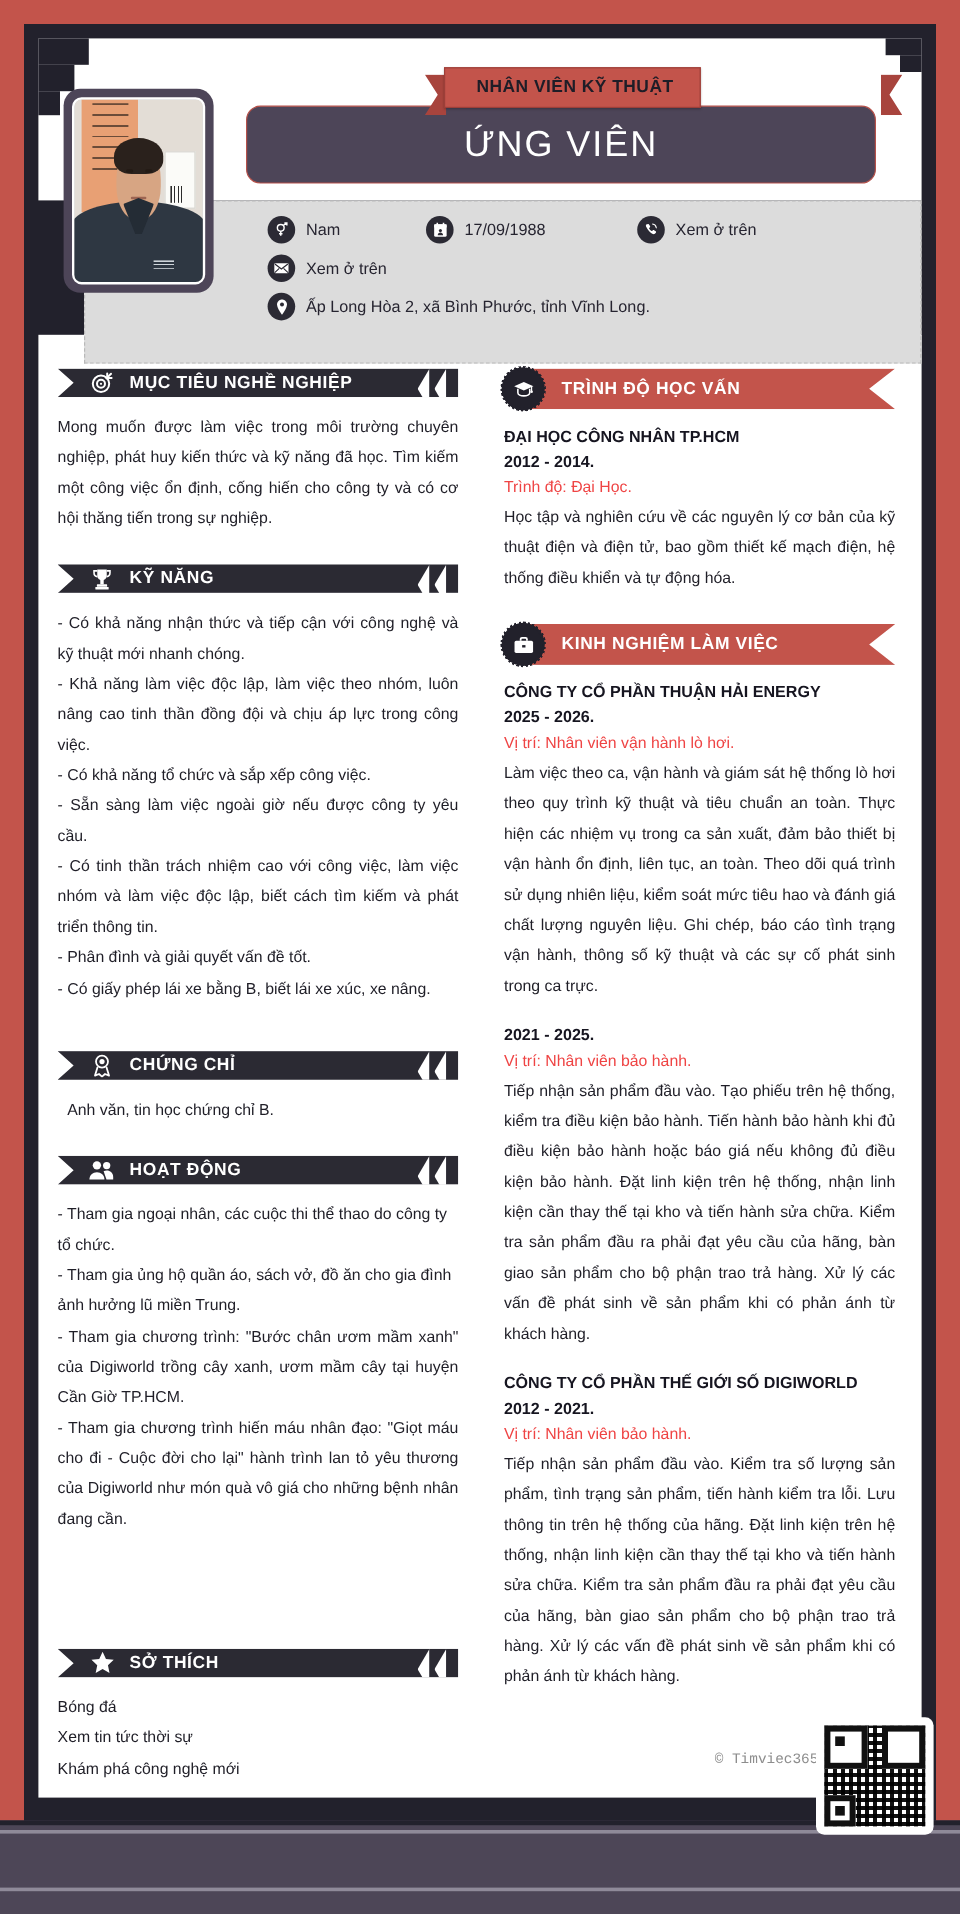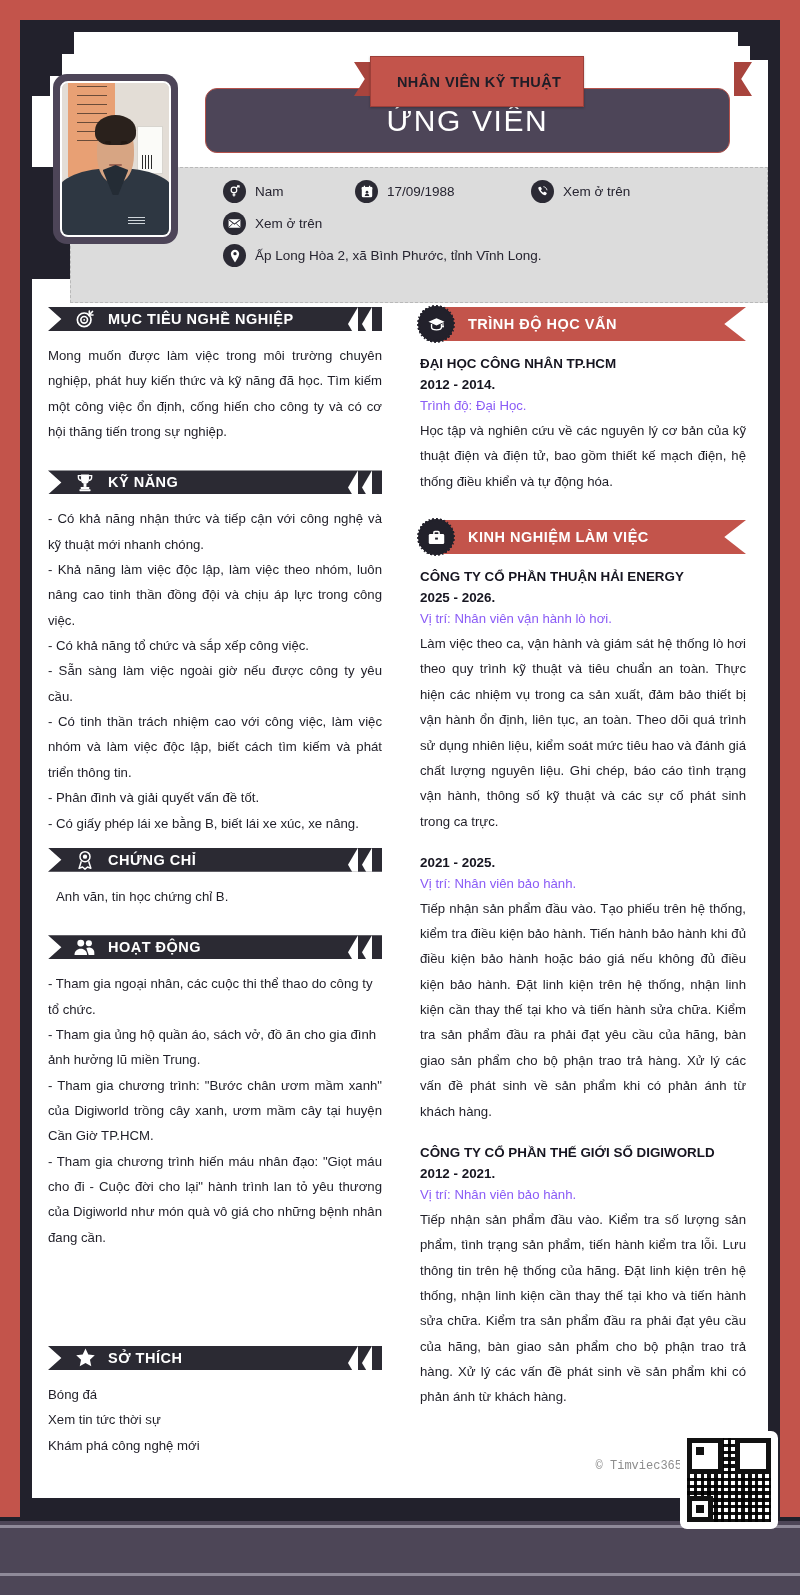--- a/index.html
+++ b/index.html
@@ -96,21 +96,21 @@
   .ph-eye-l { position:absolute; left:40%; top:38%; width:6%; height:2.2%; background:#231a14; border-radius:2px; }
   .ph-eye-r { position:absolute; left:55%; top:38%; width:6%; height:2.2%; background:#231a14; border-radius:2px; }
   .ph-mouth { position:absolute; left:44%; top:53%; width:12%; height:1.8%; background:#9d6552; border-radius:2px; }
   .ph-logo { position:absolute; right:22%; bottom:7%; width:16%; height:5%;
      background: repeating-linear-gradient(to bottom,#cfd5da 0 1px,transparent 1px 3px); }
 
   
   .job-ribbon {
     position: absolute;
     left: 370px; top: 56px;
-    height: 51px;
+    height: 34px;
     z-index: 14;
     display: flex; align-items: center;
     background: #c3544b;
     padding: 0 22px 0 26px;
     border: 1px solid #9c3f39;
     filter: drop-shadow(0 1px 1px rgba(0,0,0,.25));
   }
   .job-ribbon span {
     color: #1e1d27;
     font-weight: bold;
@@ -241,21 +241,21 @@
     text-align: justify;
   }
   .para.nojust { text-align: left; }
   .plain { font-size: 13.2px; line-height: 1.92; color:#1f1e27; }
   .indent { padding-left: 8px; }
 
   .blk { margin-bottom: 18px; }
   .blk-title {
     font-size: 13.4px; font-weight: bold; color:#161520; line-height:1.58;
   }
-  .blk-sub { font-size:13.2px; color:#8b5cf6; line-height:1.72; }
+  .blk-sub { font-size:13.2px; color:#ef4444; line-height:1.72; }
   .spacer-lg { height: 82px; }
 
   
   .copyright {
     position:absolute; right:118px; bottom: 122px;
     font-family: "Liberation Mono", "DejaVu Sans Mono", monospace;
     font-size: 12px; color:#8d8d8d; z-index: 20;
   }
   .qr {
     position:absolute; right: 22px; bottom: 66px;
@@ -421,21 +421,21 @@
       <div>
         <div class="para">- Có khả năng nhận thức và tiếp cận với công nghệ và kỹ thuật mới nhanh chóng.</div>
         <div class="para">- Khả năng làm việc độc lập, làm việc theo nhóm, luôn nâng cao tinh thần đồng đội và chịu áp lực trong công việc.</div>
         <div class="para">- Có khả năng tổ chức và sắp xếp công việc.</div>
         <div class="para">- Sẵn sàng làm việc ngoài giờ nếu được công ty yêu cầu.</div>
         <div class="para">- Có tinh thần trách nhiệm cao với công việc, làm việc nhóm và làm việc độc lập, biết cách tìm kiếm và phát triển thông tin.</div>
         <div class="para">- Phân đình và giải quyết vấn đề tốt.</div>
         <div class="para">- Có giấy phép lái xe bằng B, biết lái xe xúc, xe nâng.</div>
       </div>
 
-      <div class="hdr-dark" style="margin-top:12px">
+      <div class="hdr-dark" style="margin-top:40px">
         <span class="hd-ico">
           <svg width="18" height="20" viewBox="0 0 20 24" fill="#fff">
               <circle cx="10" cy="8" r="6" fill="none" stroke="#fff" stroke-width="1.8"></circle>
               <circle cx="10" cy="8" r="2.6"></circle>
               <path d="M5.6 13.4 3 22l4-1.6L10 23l3-2.6 4 1.6-2.6-8.6" fill="none" stroke="#fff" stroke-width="1.8" stroke-linejoin="round"></path>
             </svg>
         </span>
         <span class="hd-txt">CHỨNG CHỈ</span>
         <span class="chev">
             <i></i>

